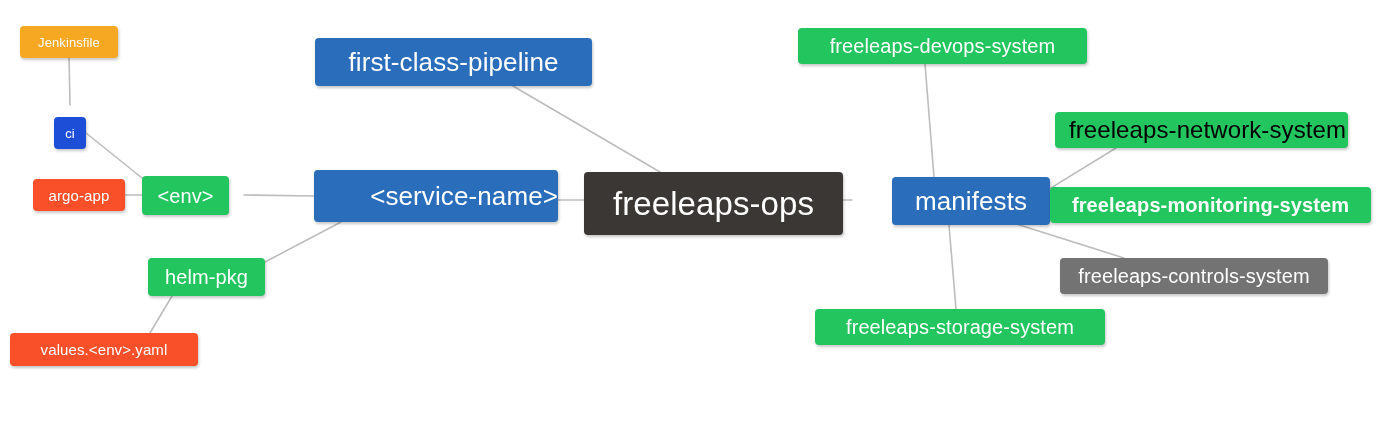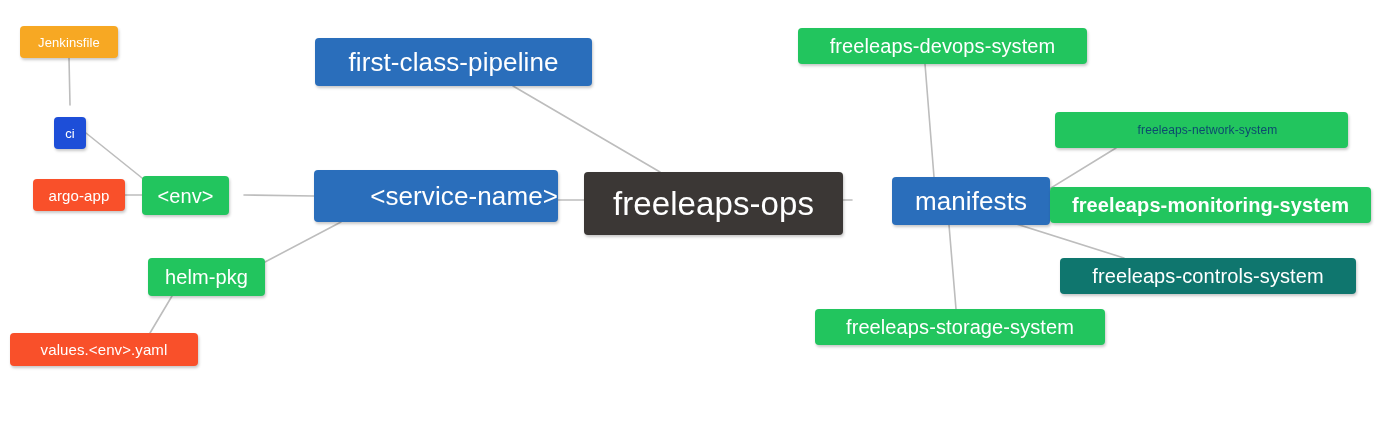--- a/index.html
+++ b/index.html
@@ -92,26 +92,26 @@
       </div>
       <div class="node" style="left: 584px; top: 172px; width: 259px; height: 63px; background: rgb(59, 55, 53); color: rgb(255, 255, 255); font-size: 33px;">
         <span class="node-label">freeleaps-ops</span>
       </div>
       <div class="node" style="left: 892px; top: 177px; width: 158px; height: 48px; background: rgb(42, 110, 187); color: rgb(255, 255, 255); font-size: 26px;">
         <span class="node-label">manifests</span>
       </div>
       <div class="node" style="left: 798px; top: 28px; width: 289px; height: 36px; background: rgb(34, 197, 94); color: rgb(255, 255, 255); font-size: 20px;">
         <span class="node-label">freeleaps-devops-system</span>
       </div>
-      <div class="node" style="left: 1055px; top: 112px; width: 293px; height: 36px; background: rgb(34, 197, 94); color: #0c4a6e; font-size: 12px; padding-left: 12px;">
+      <div class="node" style="left: 1055px; top: 112px; width: 293px; height: 36px; background: rgb(34, 197, 94); color: #000000; font-size: 24px; padding-left: 12px;">
         <span class="node-label">freeleaps-network-system</span>
       </div>
       <div class="node" style="left: 1050px; top: 187px; width: 321px; height: 36px; background: rgb(34, 197, 94); color: rgb(255, 255, 255); font-size: 20px; font-weight: bold;">
         <span class="node-label">freeleaps-monitoring-system</span>
       </div>
-      <div class="node" style="left: 1060px; top: 258px; width: 296px; height: 36px; background: #0f766e; color: rgb(255, 255, 255); font-size: 20px;">
+      <div class="node" style="left: 1060px; top: 258px; width: 268px; height: 36px; background: #737373; color: rgb(255, 255, 255); font-size: 20px;">
         <span class="node-label">freeleaps-controls-system</span>
       </div>
       <div class="node" style="left: 815px; top: 309px; width: 290px; height: 36px; background: rgb(34, 197, 94); color: rgb(255, 255, 255); font-size: 20px;">
         <span class="node-label">freeleaps-storage-system</span>
       </div>
     </div>
 </div>
 
 </body></html>

